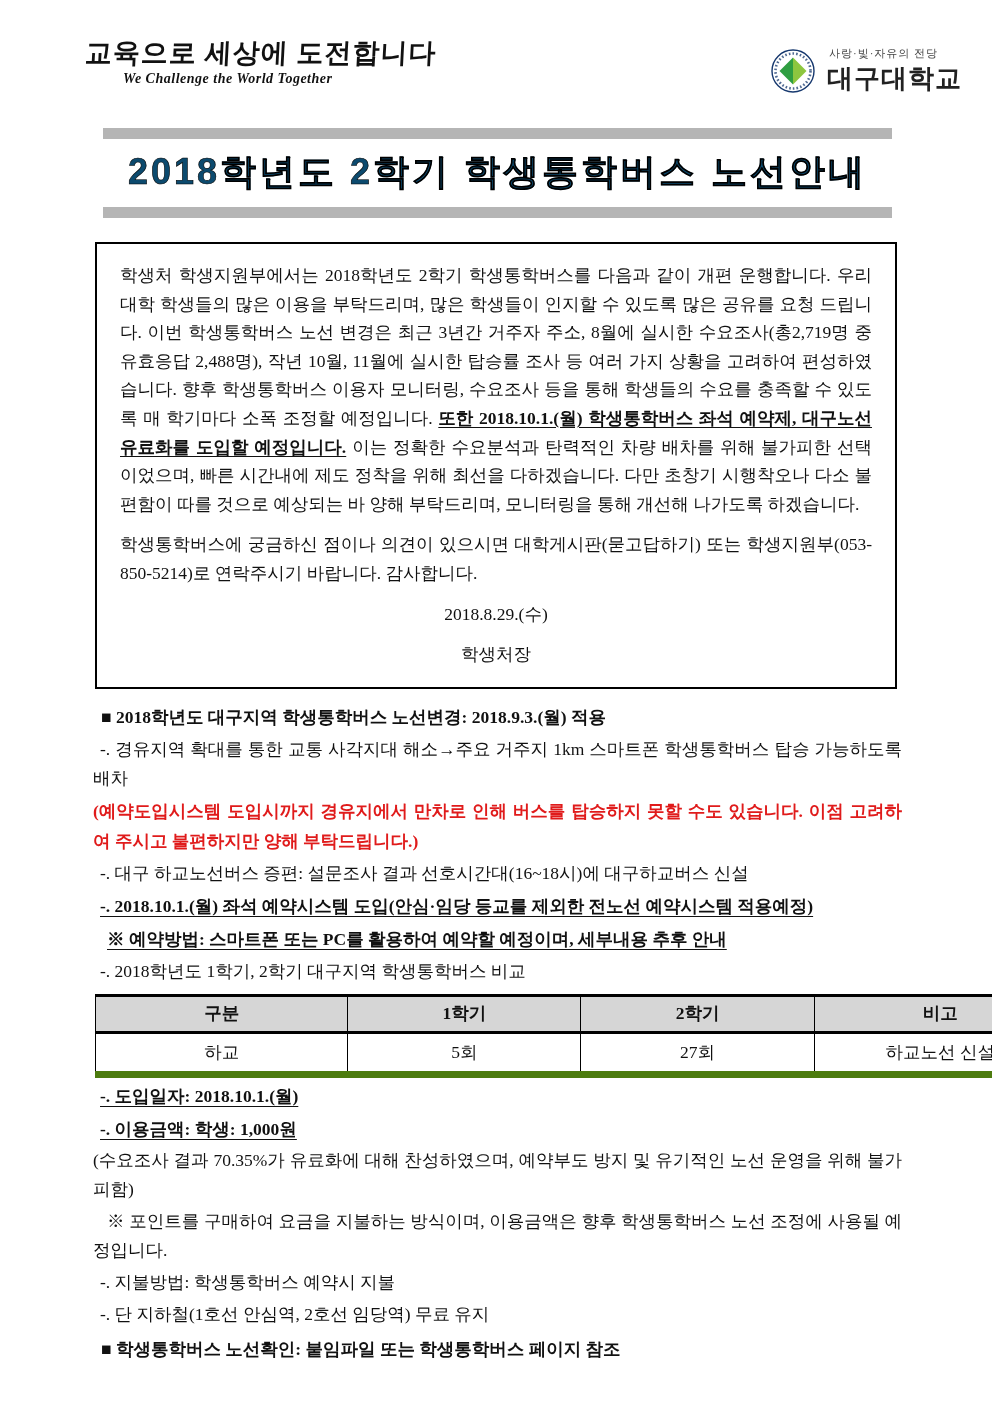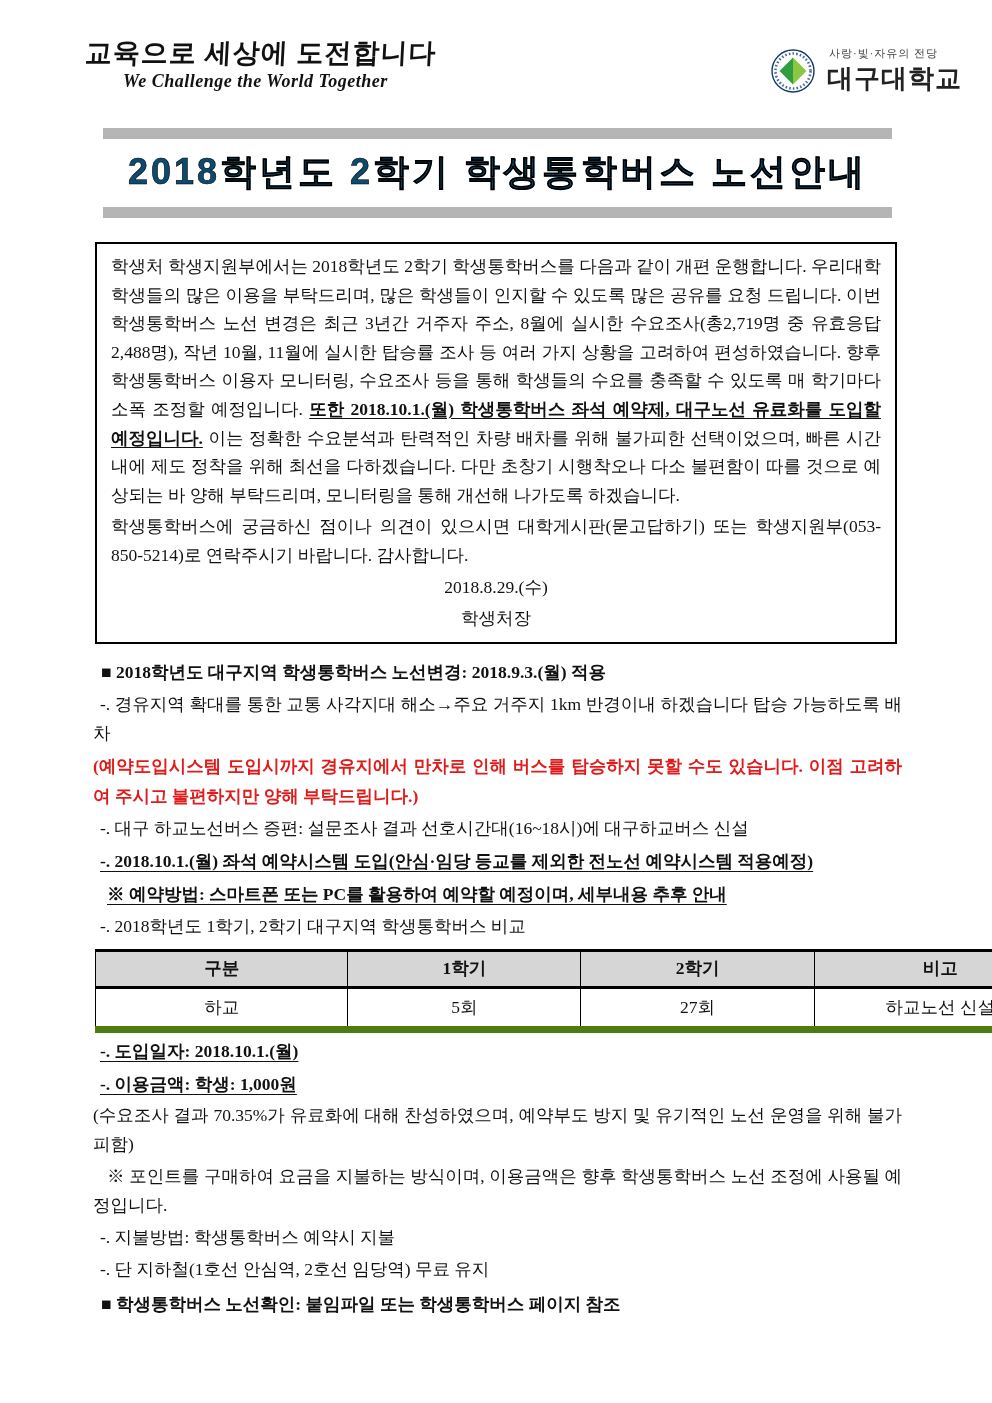--- a/index.html
+++ b/index.html
@@ -14,21 +14,21 @@
     overflow: hidden;
   }
   
   .header { padding: 38px 30px 0 85px; display: flex; justify-content: space-between; align-items: flex-start; }
   .logo-left { line-height: 1.15; }
   .logo-left .ko {
     font-size: 27px; font-weight: 800; letter-spacing: 1px;
     font-family: "Liberation Serif", serif; transform: skewX(-3deg);
   }
   .logo-left .en {
-    font-size: 18px; font-style: italic; font-weight: 600;
+    font-size: 14px; font-style: italic; font-weight: 600;
     padding-left: 38px; letter-spacing: 0.5px; margin-top: 2px;
   }
   .logo-right { display: flex; align-items: center; gap: 12px; padding-top: 8px; }
   .seal { width: 44px; height: 44px; flex: 0 0 auto; }
   .logo-right-text .slogan { font-size: 11px; color: #444; letter-spacing: 1px; padding-left: 2px; }
   .logo-right-text .univ { font-size: 26px; font-weight: 800; color: #222; letter-spacing: 1px; font-family: "Liberation Sans", sans-serif; }
   
   .title-banner { margin: 32px 100px 0 103px; }
   .title-bar { height: 11px; background: #b5b5b5; }
   .title-text {
@@ -39,21 +39,21 @@
   }
   
   .notice-box {
     margin: 24px 95px 0 95px;
     border: 2px solid #000;
     padding: 5px 11px 6px 11px;
     font-size: 17.5px; line-height: 28.6px;
     text-align: justify;
     font-weight: 500;
   }
-  .notice-box p { margin: 3px; }
+  .notice-box p { margin: 12px; }
   .emph { font-weight: 800; text-decoration: underline; text-underline-offset: 3px; }
   .center-line { text-align: center; }
   
   .sections { margin: 14px 90px 0 93px; font-size: 17.5px; line-height: 29px; font-weight: 500; }
   .sec-heading { font-weight: 800; margin-top: 14px; margin-left: 8px; }
   .item { text-align: justify; text-indent: 7px; margin-top: 3px; }
   .item-note { text-align: justify; margin-top: 2px; }
   .bold-underline { font-weight: 800; text-decoration: underline; text-underline-offset: 4px; margin-top: 4px; }
   .red-note { color: #e01b1b; font-weight: 700; text-align: justify; margin-top: 3px; line-height: 30px; }
   
@@ -113,21 +113,21 @@
   <div class="notice-box">
     <p><span>학생처 학생지원부에서는 2018학년도 2학기 학생통학버스를 다음과 같이 개편 운행합니다. 우리대학 학생들의 많은 이용을 부탁드리며, 많은 학생들이 인지할 수 있도록 많은 공유를 요청 드립니다. 이번 학생통학버스 노선 변경은 최근 3년간 거주자 주소, 8월에 실시한 수요조사(총2,719명 중 유효응답 2,488명), 작년 10월, 11월에 실시한 탑승률 조사 등 여러 가지 상황을 고려하여 편성하였습니다. 향후 학생통학버스 이용자 모니터링, 수요조사 등을 통해 학생들의 수요를 충족할 수 있도록 매 학기마다 소폭 조정할 예정입니다. </span><span class="emph">또한 2018.10.1.(월) 학생통학버스 좌석 예약제, 대구노선 유료화를 도입할 예정입니다.</span><span> 이는 정확한 수요분석과 탄력적인 차량 배차를 위해 불가피한 선택이었으며, 빠른 시간내에 제도 정착을 위해 최선을 다하겠습니다. 다만 초창기 시행착오나 다소 불편함이 따를 것으로 예상되는 바 양해 부탁드리며, 모니터링을 통해 개선해 나가도록 하겠습니다.</span></p>
     <p>학생통학버스에 궁금하신 점이나 의견이 있으시면 대학게시판(묻고답하기) 또는 학생지원부(053-850-5214)로 연락주시기 바랍니다. 감사합니다.</p>
     <p class="center-line">2018.8.29.(수)</p>
     <p class="center-line">학생처장</p>
   </div>
 
   <div class="sections">
 
     <div class="sec-heading">■ 2018학년도 대구지역 학생통학버스 노선변경: 2018.9.3.(월) 적용</div>
-    <div class="item">-. 경유지역 확대를 통한 교통 사각지대 해소→주요 거주지 1km 반경이내 하겠습니다 탑승 가능하도록 배차</div>
+    <div class="item">-. 경유지역 확대를 통한 교통 사각지대 해소→주요 거주지 1km 스마트폰 학생통학버스 탑승 가능하도록 배차</div>
     <div class="red-note">(예약도입시스템 도입시까지 경유지에서 만차로 인해 버스를 탑승하지 못할 수도 있습니다. 이점 고려하여 주시고 불편하지만 양해 부탁드립니다.)</div>
     <div class="item">-. 대구 하교노선버스 증편: 설문조사 결과 선호시간대(16~18시)에 대구하교버스 신설</div>
     <div class="item bold-underline">-. 2018.10.1.(월) 좌석 예약시스템 도입(안심·임당 등교를 제외한 전노선 예약시스템 적용예정)</div>
     <div class="item bold-underline" style="text-indent:14px;">※ 예약방법: 스마트폰 또는 PC를 활용하여 예약할 예정이며, 세부내용 추후 안내</div>
     <div class="item">-. 2018학년도 1학기, 2학기 대구지역 학생통학버스 비교</div>
 
     <table class="cmp-table">
       <colgroup>
         <col class="col-gubun">
           <col class="col-s1">

